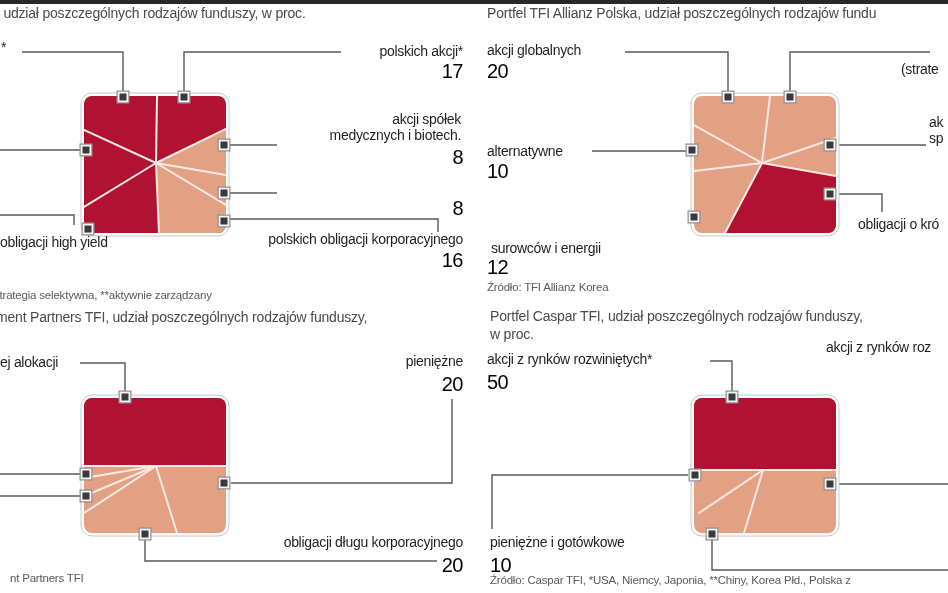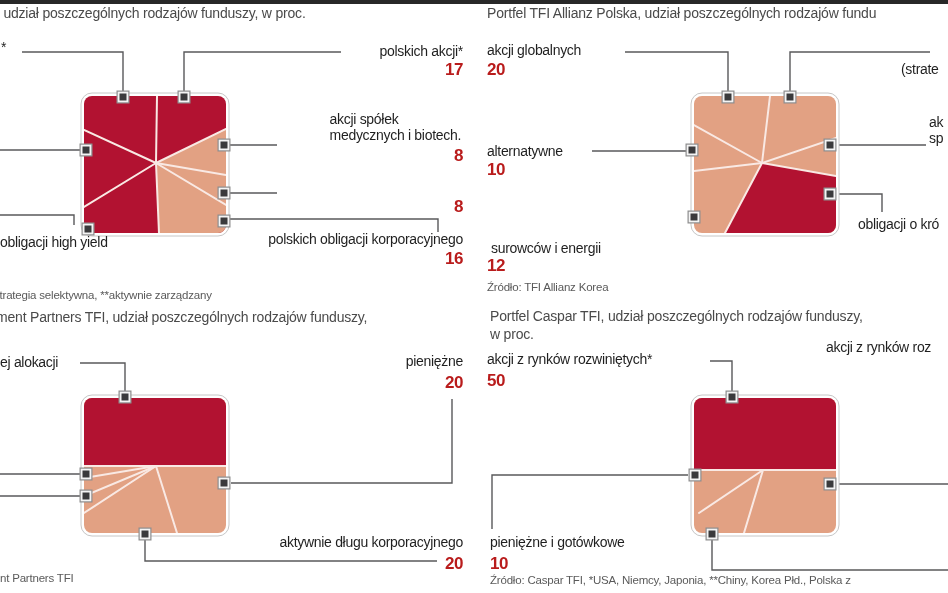--- a/index.html
+++ b/index.html
@@ -8,22 +8,22 @@
   }
   html,body{margin:0;padding:0;background:#fff;}
   #canvas{
     position:relative; width:948px; height:593px; overflow:hidden; background:#fff;
     font-family:"Liberation Sans", sans-serif; -webkit-font-smoothing:antialiased;
   }
   .topbar{position:absolute;left:0;top:0;width:948px;height:4px;background:var(--topbar);}
   .abs{position:absolute;white-space:nowrap;}
   .title{font-size:14px;color:var(--title);letter-spacing:-0.2px;}
   .lbl{font-size:14px;color:var(--label);letter-spacing:-0.3px;}
-  .lbl.r{text-align:left;}
-  .num{font-size:17px;font-weight:bold;color:#b91c1c;letter-spacing:-0.5px;}
+  .lbl.r{text-align:right;}
+  .num{font-size:20px;font-weight:normal;color:#000000;letter-spacing:-0.5px;}
   .src{font-size:11.5px;color:var(--muted);letter-spacing:-0.2px;}
   .foot{font-size:11.5px;color:var(--muted);letter-spacing:-0.2px;}
   .two{line-height:16px;}
   .dot{
     position:absolute;width:7px;height:7px;background:var(--dot);
     border:2px solid #f4f4f4; box-shadow:0 0 0 1px #8d8d8d;
     transform:translate(-50%,-50%);
   }
   svg{position:absolute;display:block;}
   .pieframe{fill:#fff;stroke:#c6c6c6;stroke-width:1;}
@@ -199,23 +199,23 @@
   <div class="abs lbl" style="left:487px;top:143px">alternatywne</div>
   <div class="abs num" style="left:487px;top:160px">10</div>
   <div class="abs lbl" style="left:491px;top:240px">surowców i energii</div>
   <div class="abs num" style="left:487px;top:256px">12</div>
   <div class="abs src" style="left:487px;top:281px">Źródło: TFI Allianz Korea</div>
 
   <div class="abs title" style="left:-4px;top:309px">ment Partners TFI, udział poszczególnych rodzajów funduszy,</div>
   <div class="abs lbl" style="left:0px;top:354px">ej alokacji</div>
   <div class="abs lbl r" style="right:485px;top:353px">pieniężne</div>
   <div class="abs num r" style="right:485px;top:373px">20</div>
-  <div class="abs lbl r" style="right:485px;top:534px">aktywnie długu korporacyjnego</div>
+  <div class="abs lbl r" style="right:485px;top:534px">obligacji długu korporacyjnego</div>
   <div class="abs num r" style="right:485px;top:554px">20</div>
-  <div class="abs src" style="left:0px;top:572px">nt Partners TFI</div>
+  <div class="abs src" style="left:10px;top:572px">nt Partners TFI</div>
 
   <div class="abs title" style="left:490px;top:308px">Portfel Caspar TFI, udział poszczególnych rodzajów funduszy,</div>
   <div class="abs title" style="left:490px;top:326px">w proc.</div>
   <div class="abs lbl" style="left:487px;top:351px">akcji z rynków rozwiniętych*</div>
   <div class="abs num" style="left:487px;top:371px">50</div>
   <div class="abs lbl" style="left:826px;top:339px">akcji z rynków roz</div>
   <div class="abs lbl" style="left:490px;top:534px">pieniężne i gotówkowe</div>
   <div class="abs num" style="left:490px;top:554px">10</div>
   <div class="abs src" style="left:490px;top:574px">Źródło: Caspar TFI, *USA, Niemcy, Japonia, **Chiny, Korea Płd., Polska z</div>
 

